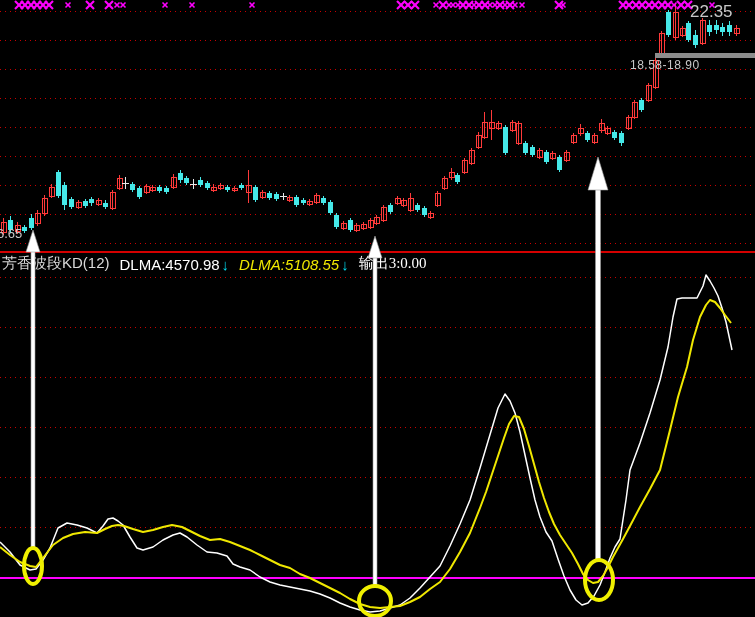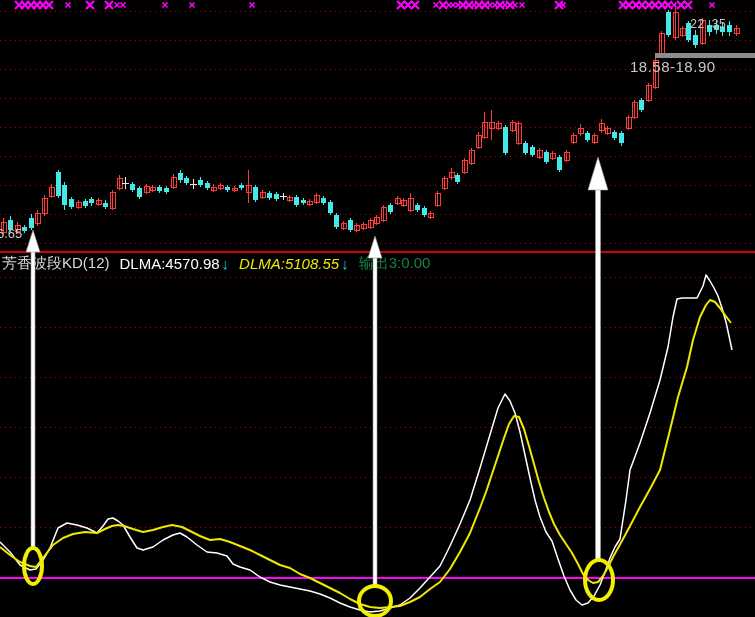--- a/index.html
+++ b/index.html
@@ -2,26 +2,26 @@
 <html><head>
 <meta charset="utf-8">
 <style>
   html,body{margin:0;padding:0;background:#222;}
   .screen{
     position:relative;width:755px;height:617px;background:#000;overflow:hidden;
     font-family:"Liberation Sans","DejaVu Sans",sans-serif;
   }
   .screen svg{position:absolute;left:0;top:0;z-index:2;}
   .price-label{position:absolute;z-index:3;color:#c8c8c8;white-space:nowrap;}
-  .lbl-high{left:690px;top:18px;font-size:12px;font-family:Liberation Mono, monospace;}
-  .lbl-range{left:630px;top:58px;font-size:15px;letter-spacing:0.5px;}
+  .lbl-high{left:690px;top:2px;font-size:17px;}
+  .lbl-range{left:630px;top:58px;font-size:12px;letter-spacing:0.5px;}
   .lbl-low{left:-3px;top:226px;font-size:13px;}
   .ind-label{
     position:absolute;z-index:1;left:2px;top:254px;height:19px;
-    display:flex;align-items:center;font-size:15px;white-space:nowrap;
+    display:flex;align-items:flex-end;font-size:15px;white-space:nowrap;
   }
   .ind-label .part{margin-right:2px;}
   .ind-label .gap{margin-right:10px;}
   .darr{font-weight:bold;font-size:15px;}
 </style>
 </head>
 <body>
 
 <div class="screen">
   <svg id="chart" width="755" height="617" viewBox="0 0 755 617">
@@ -383,15 +383,15 @@
   <span class="price-label lbl-high">22.35</span>
   <span class="price-label lbl-range">18.58-18.90</span>
   <span class="price-label lbl-low">6.65</span>
 
   <div class="ind-label">
     <span class="part gap" style="color: rgb(216, 216, 216);">芳香波段KD(12)</span>
     <span class="part" style="color: rgb(255, 255, 255);">DLMA:4570.98</span>
     <span class="part gap darr" style="color: rgb(0, 220, 240);">↓</span>
     <span class="part" style="color: rgb(240, 232, 0); font-style: italic;">DLMA:5108.55</span>
     <span class="part gap darr" style="color: rgb(0, 220, 240);">↓</span>
-    <span class="part" style="color: #15803d;">输出3:0.00</span>
+    <span class="part" style="color: #ffffff; font-family: Liberation Serif, serif;">输出3:0.00</span>
   </div>
 </div>
 
 </body></html>

